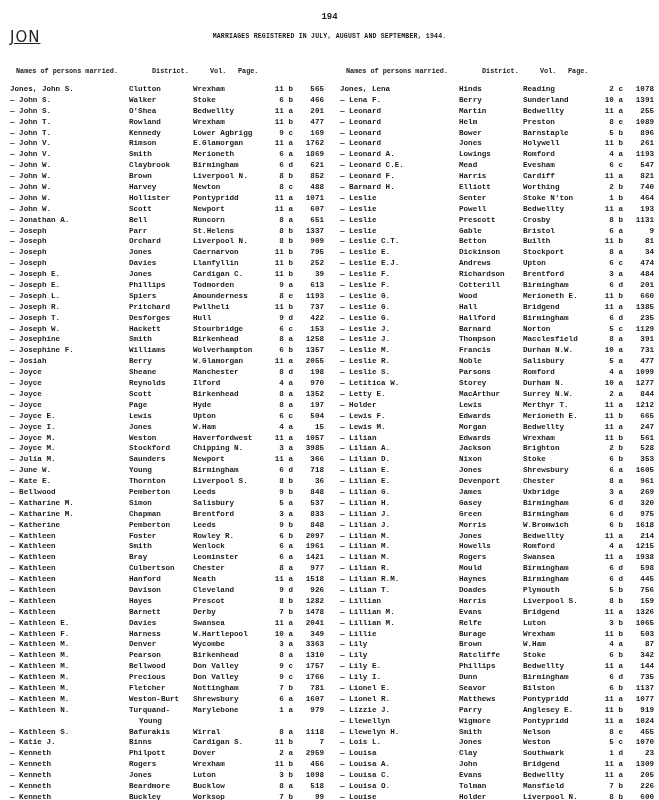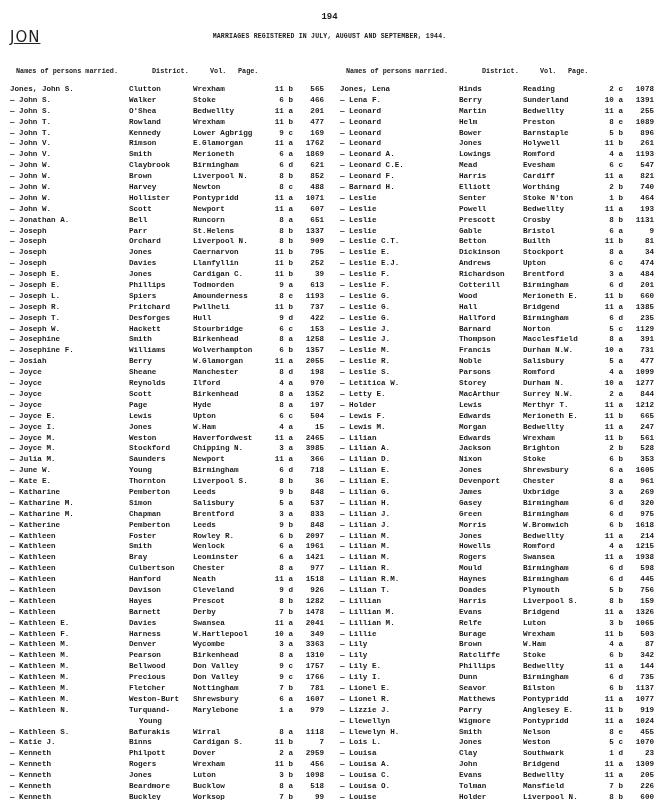--- a/index.html
+++ b/index.html
@@ -280,21 +280,21 @@
         <span class="c-spouse">Jones</span>
         <span class="c-dist">W.Ham</span>
         <span class="c-vol">4 a</span>
         <span class="c-page">15</span>
       </div>
       <div class="row">
         <span class="c-name">— Joyce M.</span>
         <span class="c-spouse">Weston</span>
         <span class="c-dist">Haverfordwest</span>
         <span class="c-vol">11 a</span>
-        <span class="c-page">2465</span>
+        <span class="c-page">1057</span>
       </div>
       <div class="row">
         <span class="c-name">— Joyce M.</span>
         <span class="c-spouse">Stockford</span>
         <span class="c-dist">Chipping N.</span>
         <span class="c-vol">3 a</span>
         <span class="c-page">3985</span>
       </div>
       <div class="row">
         <span class="c-name">— Julia M.</span>
@@ -311,21 +311,21 @@
         <span class="c-page">718</span>
       </div>
       <div class="row">
         <span class="c-name">— Kate E.</span>
         <span class="c-spouse">Thornton</span>
         <span class="c-dist">Liverpool S.</span>
         <span class="c-vol">8 b</span>
         <span class="c-page">36</span>
       </div>
       <div class="row">
-        <span class="c-name">— Katharine</span>
+        <span class="c-name">— Bellwood</span>
         <span class="c-spouse">Pemberton</span>
         <span class="c-dist">Leeds</span>
         <span class="c-vol">9 b</span>
         <span class="c-page">848</span>
       </div>
       <div class="row">
         <span class="c-name">— Katharine M.</span>
         <span class="c-spouse">Simon</span>
         <span class="c-dist">Salisbury</span>
         <span class="c-vol">5 a</span>

